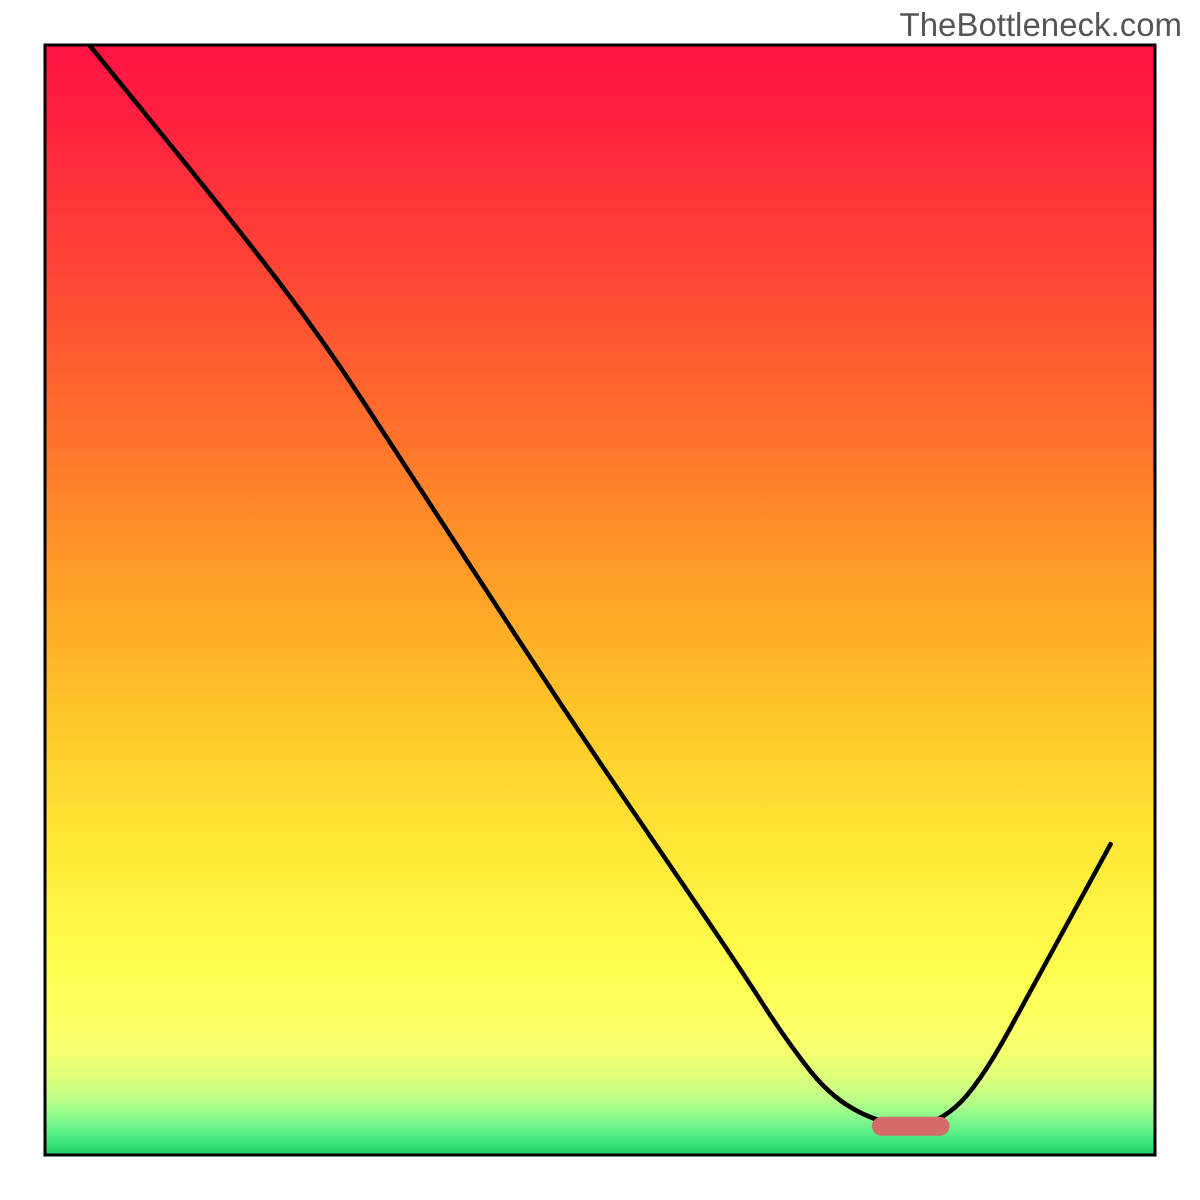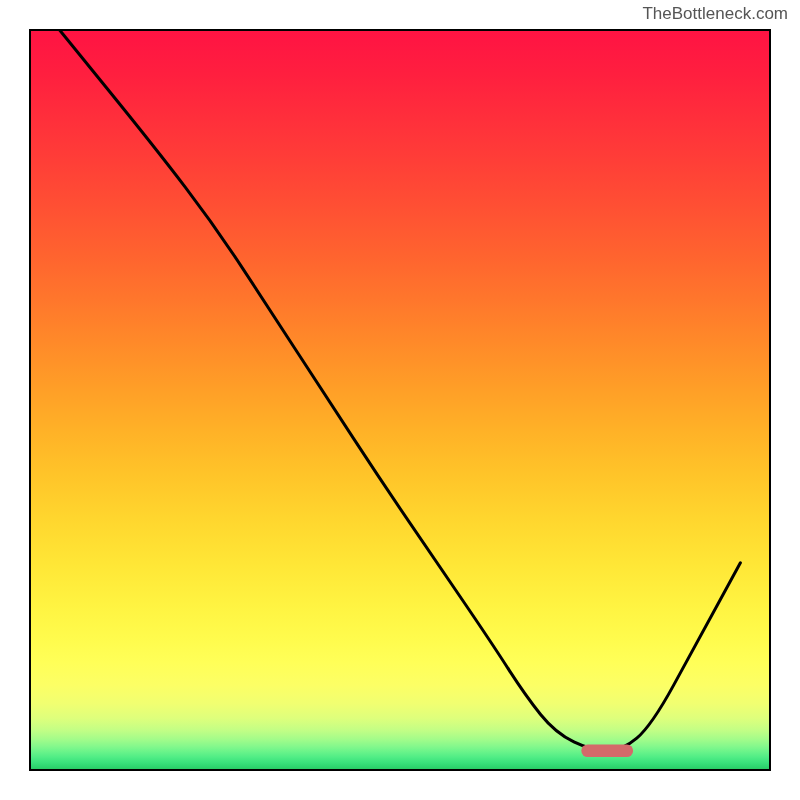--- a/index.html
+++ b/index.html
@@ -16,21 +16,21 @@
     width: 800px;
     height: 800px;
   }
   svg {
     display: block;
   }
   .watermark {
     position: absolute;
     top: 4px;
     right: 12px;
-    font-size: 17px;
+    font-size: 22px;
     font-weight: 400;
     color: #555555;
     user-select: none;
   }
 </style>
 </head>
 <body>
 
 <div class="canvas-wrap">
 

